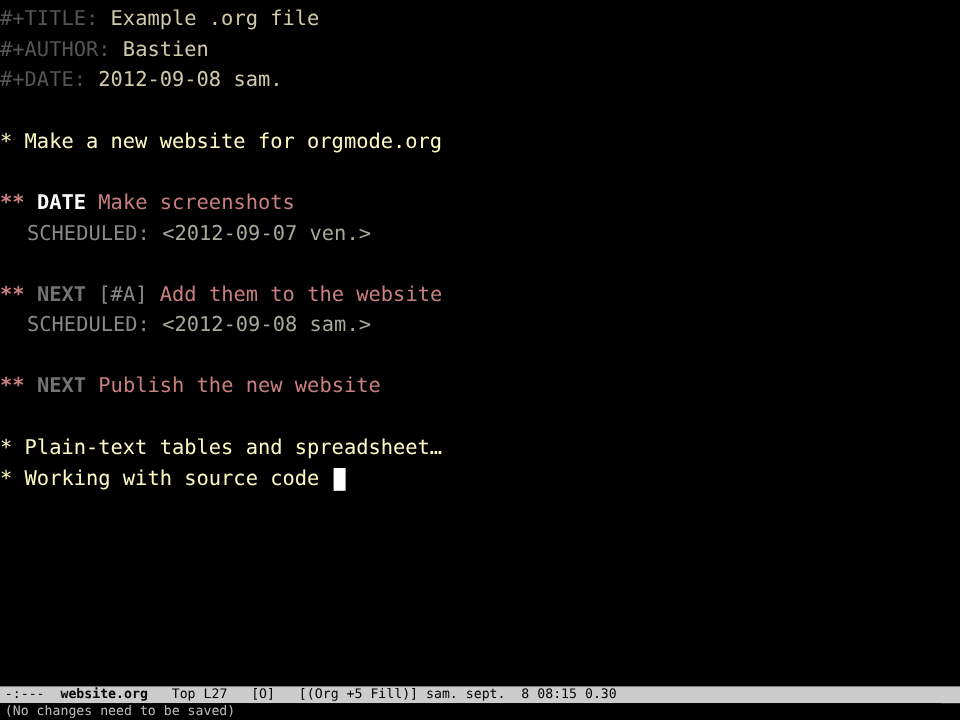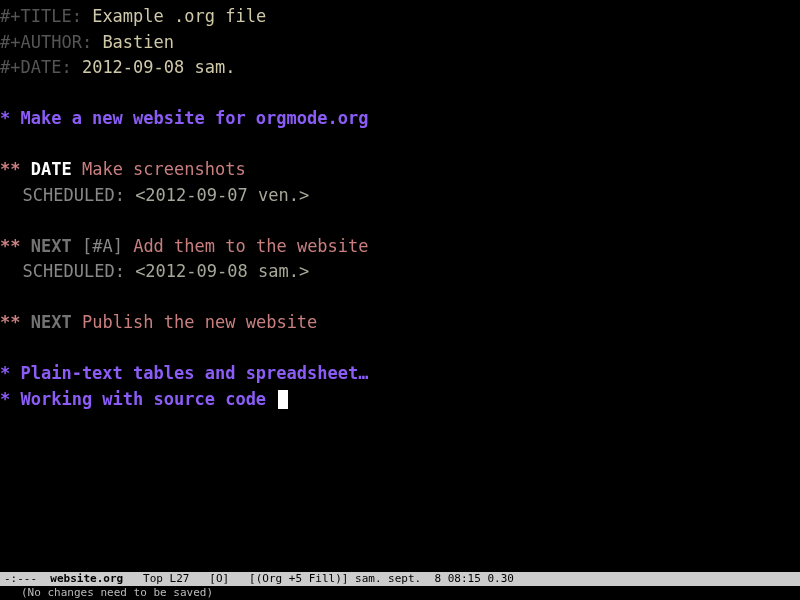--- a/index.html
+++ b/index.html
@@ -24,22 +24,22 @@
     .meta-key {
       color: #555555;
     }
     .meta-value {
       color: #d0c9a9;
     }
     .blank {
       height: 1.5em;
     }
     .h1 {
-      color: #8b5cf6;
-      font-weight: bold;
+      color: #fef9c3;
+      font-weight: normal;
     }
     .h2-marker {
       color: #c97f7f;
       font-weight: bold;
     }
     .todo {
       color: #ffffff;
       font-weight: bold;
     }
     .next {
@@ -82,21 +82,21 @@
       white-space: pre;
     }
     .minibuffer {
       position: absolute;
       bottom: 0;
       left: 0;
       right: 16px;
       background: #000000;
       color: #bbbbbb;
       font-size: 11px;
-      padding: 0 21px;
+      padding: 0 4px;
       line-height: 1.3;
     }
     .mode-line .buf {
       font-weight: bold;
     }
   </style>
 </head>
 <body>
 
 <div class="editor">

